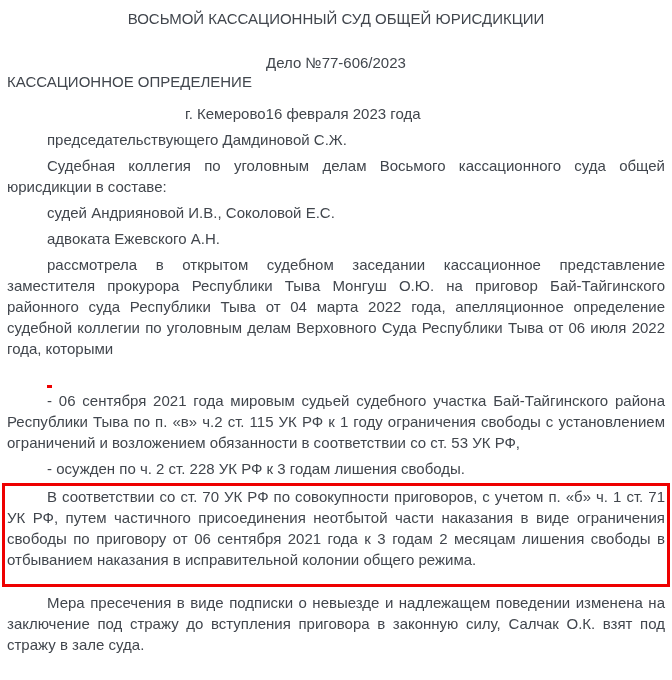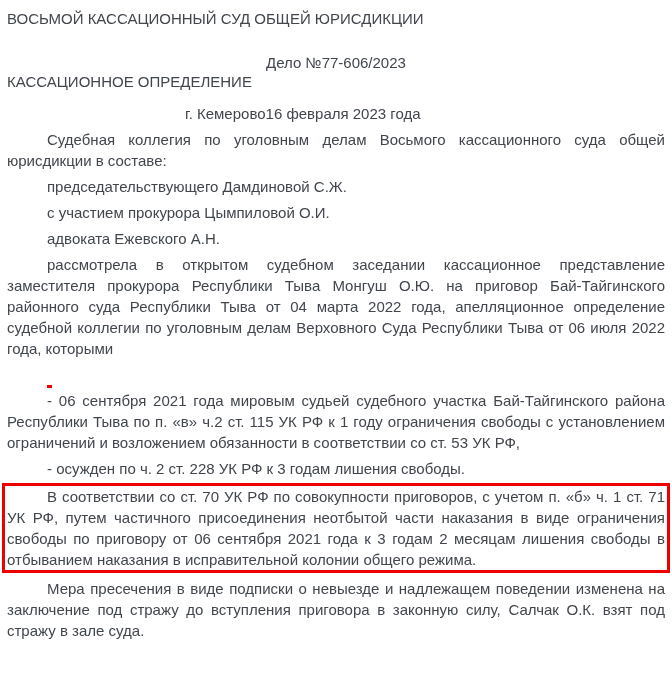--- a/index.html
+++ b/index.html
@@ -17,21 +17,21 @@
     font-size:15px;
     line-height:21px;
     color:var(--text);
   }
   .page{
     padding:0 7px 8px 7px;
   }
   
   .court-title{
     margin:9px 0 0;
-    text-align:left;
+    text-align:center;
     line-height:20px;
   }
   .case-number{
     margin:24px 0 0;
     text-align:center;
     line-height:19px;
   }
   .doc-type{
     margin:0;
     text-align:left;
@@ -53,40 +53,40 @@
   
   .red-underline{
     border-bottom:3px solid var(--red);
     padding-bottom:2px;
     padding-right:5px;
   }
   
   .highlight-box{
     border:3px solid var(--red);
     margin:4px -5px 0 -5px;
-    padding:0 2px 0 2px;
+    padding:0 2px 14px 2px;
   }
   .highlight-box p.body-par{
     margin:0;
   }
 </style>
 </head>
 <body>
 
 <div class="page">
 
   <p class="court-title">ВОСЬМОЙ КАССАЦИОННЫЙ СУД ОБЩЕЙ ЮРИСДИКЦИИ</p>
   <p class="case-number">Дело №77-606/2023</p>
   <p class="doc-type">КАССАЦИОННОЕ ОПРЕДЕЛЕНИЕ</p>
 
   <p class="city-date"><span class="city">г. Кемерово</span><span class="date">16 февраля 2023 года</span></p>
 
+  <p class="body-par">председательствующего Дамдиновой С.Ж.</p>
   <p class="body-par">Судебная коллегия по уголовным делам Восьмого кассационного суда общей юрисдикции в составе:</p>
-  <p class="body-par">председательствующего Дамдиновой С.Ж.</p>
-  <p class="body-par">с участием прокурора Цымпиловой О.И.</p>
+  <p class="body-par">судей Андрияновой И.В., Соколовой Е.С.</p>
   <p class="body-par">адвоката Ежевского А.Н.</p>
 
   <p class="body-par">рассмотрела в открытом судебном заседании кассационное представление заместителя прокурора Республики Тыва Монгуш О.Ю. на приговор Бай-Тайгинского районного суда Республики Тыва от 04 марта 2022 года, апелляционное определение судебной коллегии по уголовным делам Верховного Суда Республики Тыва от 06 июля 2022 года, которыми</p>
 
   <p class="body-par"><span class="red-underline"></span><span></span></p>
 
   <p class="body-par">- 06 сентября 2021 года мировым судьей судебного участка Бай-Тайгинского района Республики Тыва по п. «в» ч.2 ст. 115 УК РФ к 1 году ограничения свободы с установлением ограничений и возложением обязанности в соответствии со ст. 53 УК РФ,</p>
   <p class="body-par">- осужден по ч. 2 ст. 228 УК РФ к 3 годам лишения свободы.</p>
 
   <div class="highlight-box">

